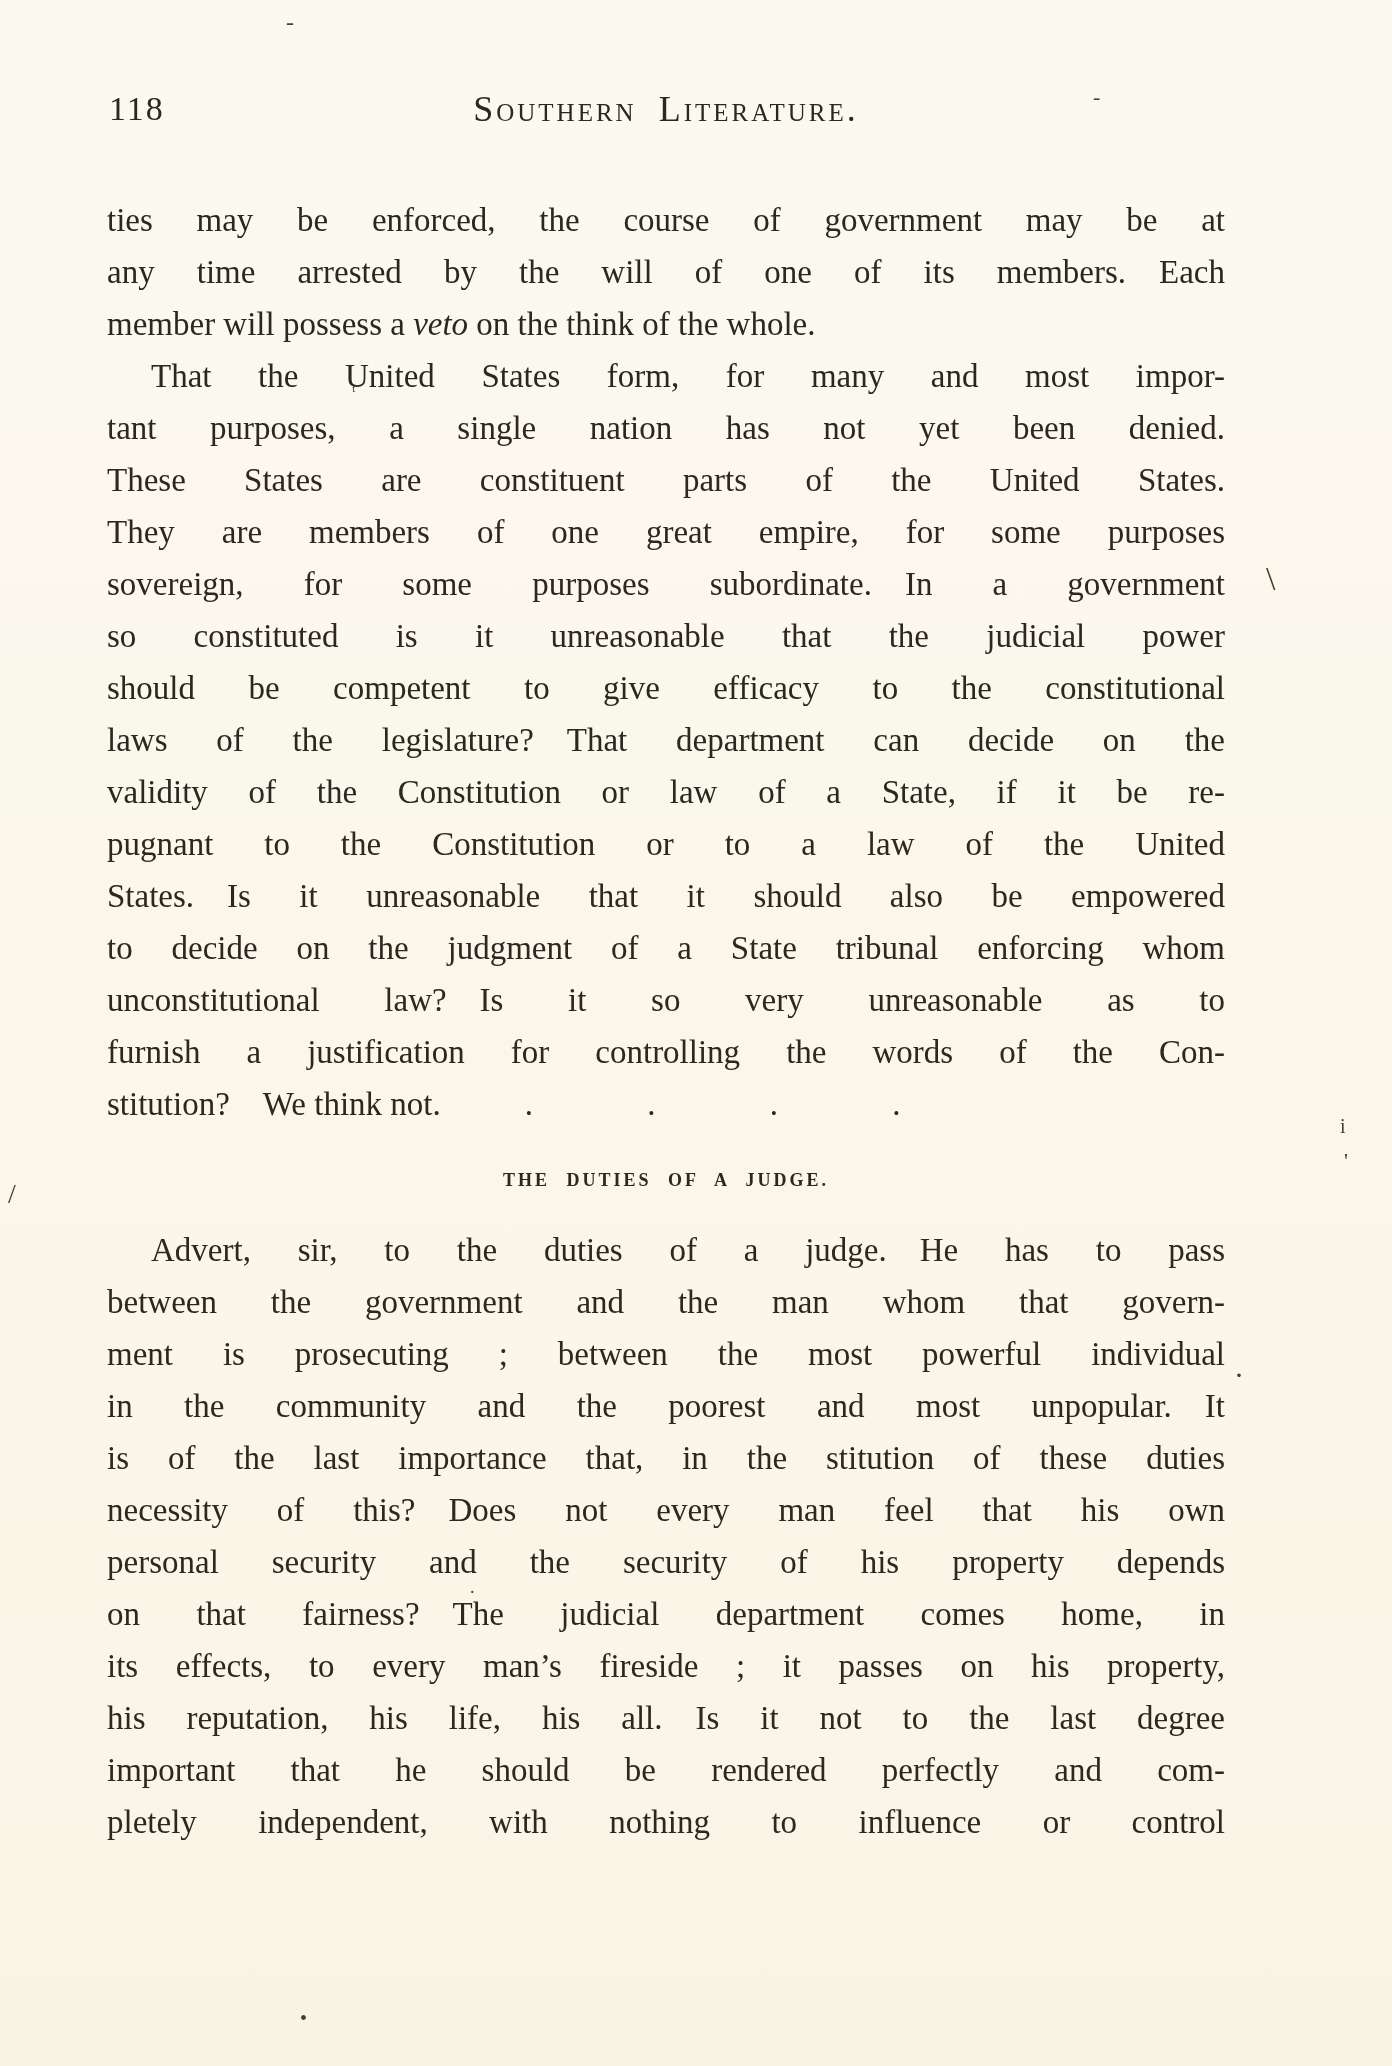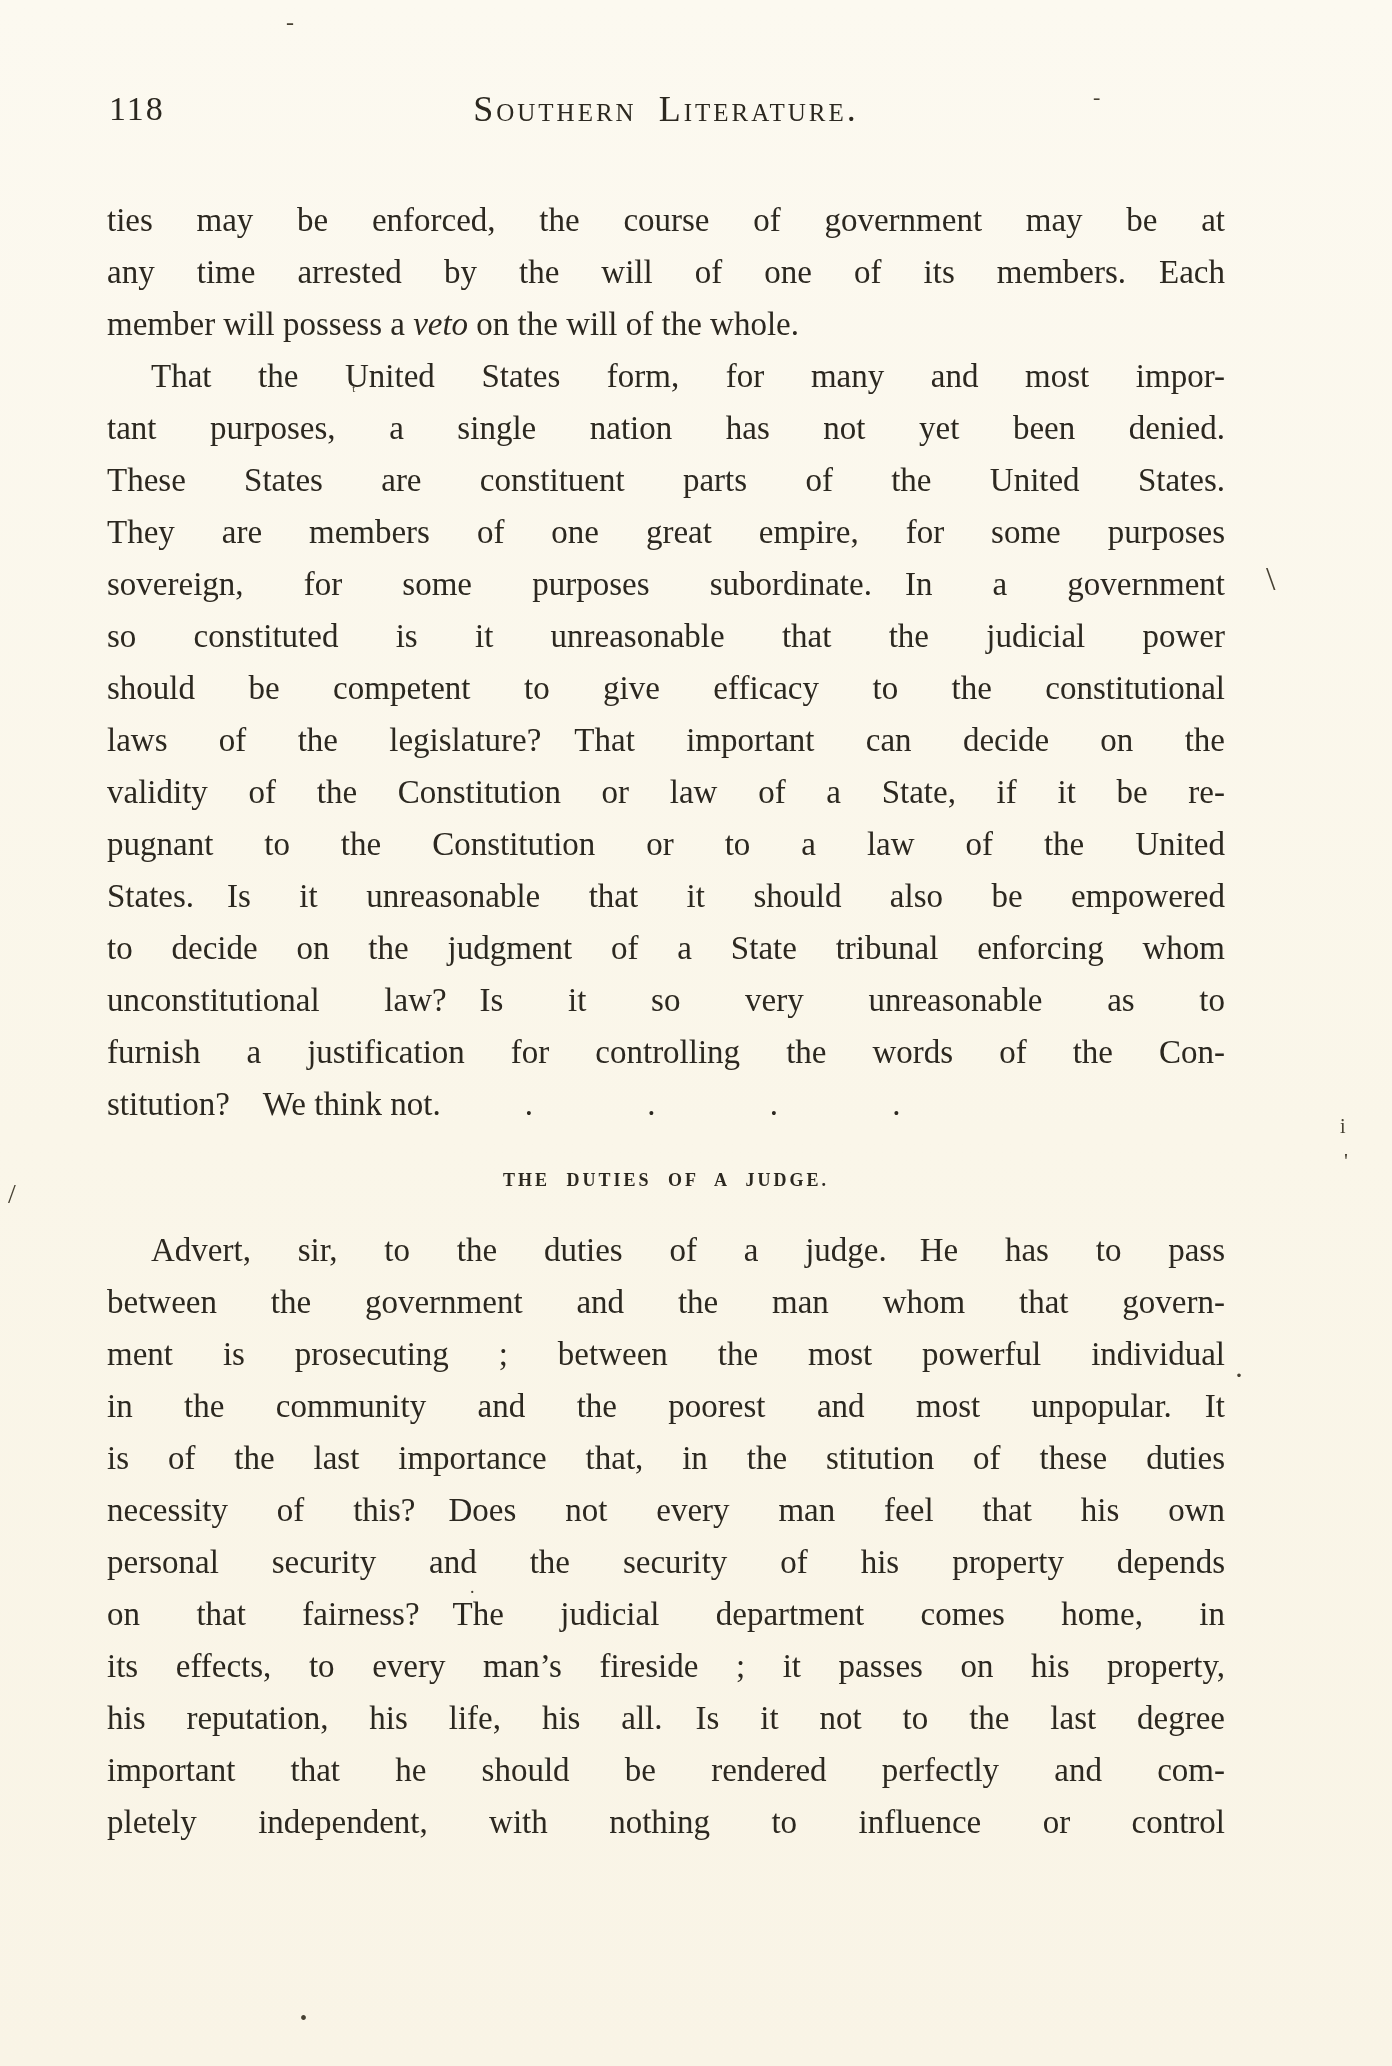--- a/index.html
+++ b/index.html
@@ -118,34 +118,34 @@
   </header>
 
   <main class="text-block">
 
     <section class="para">
       <div class="lines">
           <div class="line">ties may be enforced, the course of government may be at</div>
           <div class="line">any time arrested by the will of one of its members. Each</div>
         </div>
       <div class="line last">
-        <span>member will possess a </span><em class="italic">veto</em><span> on the will of the whole.</span>
+        <span>member will possess a </span><em class="italic">veto</em><span> on the think of the whole.</span>
       </div>
     </section>
 
     <section class="para indent">
       <div class="lines">
           <div class="line">That the United States form, for many and most impor-</div>
           <div class="line">tant purposes, a single nation has not yet been denied.</div>
           <div class="line">These States are constituent parts of the United States.</div>
           <div class="line">They are members of one great empire, for some purposes</div>
           <div class="line">sovereign, for some purposes subordinate. In a government</div>
           <div class="line">so constituted is it unreasonable that the judicial power</div>
           <div class="line">should be competent to give efficacy to the constitutional</div>
-          <div class="line">laws of the legislature? That important can decide on the</div>
+          <div class="line">laws of the legislature? That department can decide on the</div>
           <div class="line">validity of the Constitution or law of a State, if it be re-</div>
           <div class="line">pugnant to the Constitution or to a law of the United</div>
           <div class="line">States. Is it unreasonable that it should also be empowered</div>
           <div class="line">to decide on the judgment of a State tribunal enforcing whom</div>
           <div class="line">unconstitutional law? Is it so very unreasonable as to</div>
           <div class="line">furnish a justification for controlling the words of the Con-</div>
         </div>
       <div class="line last">
         <span>stitution? We think not.</span><span class="dots">. . . .</span>
       </div>

